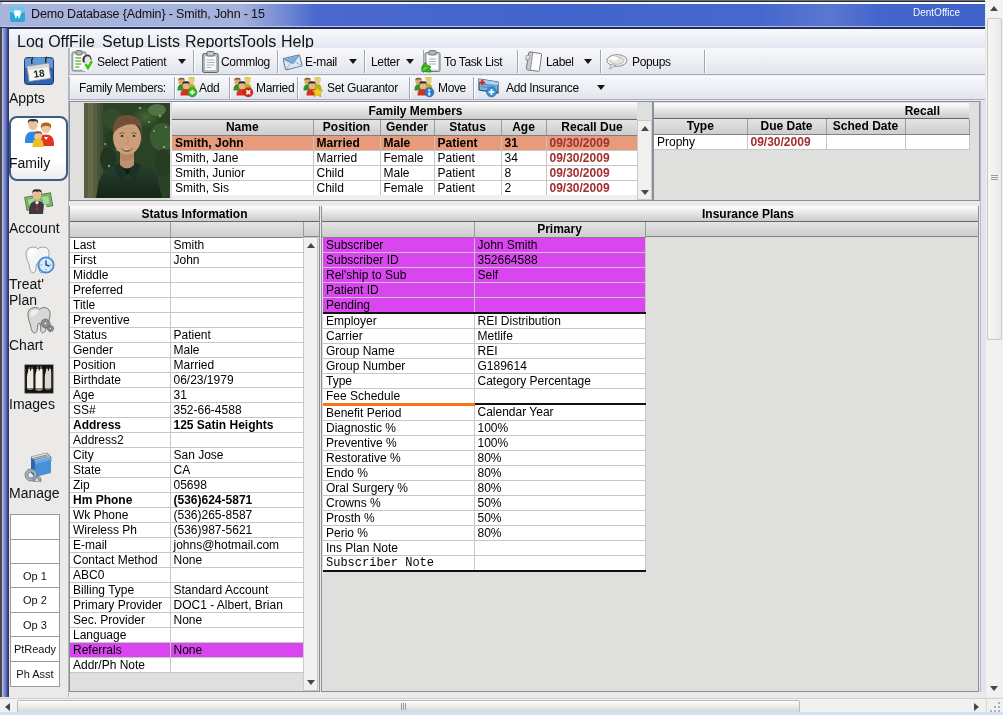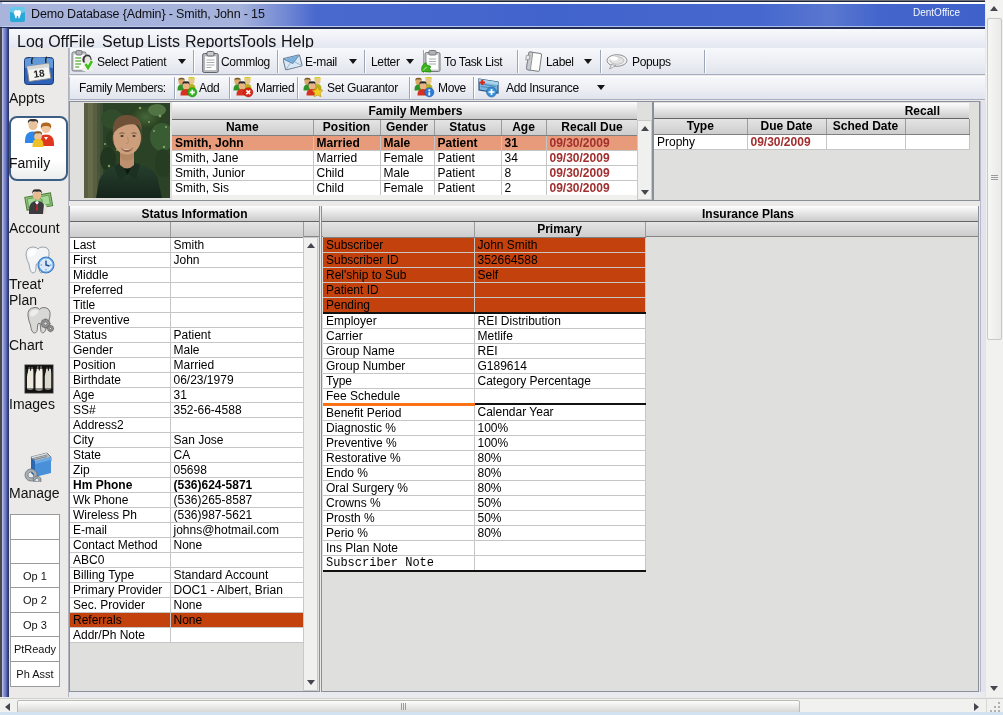--- a/index.html
+++ b/index.html
@@ -36,21 +36,21 @@
 .sbtext{position:absolute;font-size:14px;color:#111;width:60px;text-align:left;left:9px;}
 #familybtn{position:absolute;left:0px;top:68px;width:59px;height:65px;background:linear-gradient(#ffffff 70%,#eceded);border:2px solid #3c5e84;border-radius:8px;}
 .opcell{position:absolute;left:10px;width:50px;height:25px;background:#fff;border:1px solid #9a9a9a;border-top:none;font-size:11px;text-align:center;line-height:24px;color:#111;}
 
 .panel{position:absolute;border:1px solid #8a8f99;background:#dfdfdd;}
 .gridtitle{position:absolute;font-size:12px;font-weight:bold;color:#000;background:linear-gradient(#fdfdfd,#cbcbcb);border-bottom:1px solid #666;text-align:center;}
 table.grid{border-collapse:collapse;table-layout:fixed;position:absolute;font-size:12px;}
 table.grid td{height:15px;padding:0 0 0 3px;border-right:1px solid #c6c6c6;border-bottom:1px solid #c6c6c6;background:#fff;color:#000;white-space:nowrap;overflow:hidden;vertical-align:middle;line-height:14px;}
 table.grid td.hd{background:linear-gradient(#e4e4e4,#cdcdcd);border-right:1px solid #9b9b9b;border-bottom:1px solid #7f7f7f;text-align:center;font-weight:bold;padding:0;}
 tr.sel td{background:#e89b7a;font-weight:bold;}
-tr.green td{background:#c2410c;margin-left:7px;}
+tr.green td{background:#d946ef;margin-left:7px;}
 
 .gsb{position:absolute;background:#f0f0ee;border:1px solid #c9c9c9;}
 .tu{position:absolute;width:0;height:0;border-left:4px solid transparent;border-right:4px solid transparent;border-bottom:5px solid #44484e;}
 .td{position:absolute;width:0;height:0;border-left:4px solid transparent;border-right:4px solid transparent;border-top:5px solid #44484e;}
 .tl{position:absolute;width:0;height:0;border-top:4px solid transparent;border-bottom:4px solid transparent;border-right:5px solid #44484e;}
 .tr2{position:absolute;width:0;height:0;border-top:4px solid transparent;border-bottom:4px solid transparent;border-left:5px solid #44484e;}
 
 #vsb{left:986px;top:0;width:17px;height:697px;background:#f1f1ef;}
 #vsb .btn{position:absolute;left:0;width:17px;height:17px;background:#f3f3f1;}
 #vthumb{position:absolute;left:1px;top:18px;width:15px;height:322px;background:linear-gradient(to right,#f6f6f4,#eaeae8);border:1px solid #c8c8c6;border-radius:2px;}
@@ -562,20 +562,24 @@
       </tr>
 <tr>
         <td>Age</td>
         <td>31</td>
       </tr>
 <tr>
         <td>SS#</td>
         <td>352-66-4588</td>
       </tr>
 <tr>
+        <td class="b">Address</td>
+        <td class="b">125 Satin Heights</td>
+      </tr>
+<tr>
         <td>Address2</td>
         <td></td>
       </tr>
 <tr>
         <td>City</td>
         <td>San Jose</td>
       </tr>
 <tr>
         <td>State</td>
         <td>CA</td>
@@ -612,20 +616,24 @@
         <td>Billing Type</td>
         <td>Standard Account</td>
       </tr>
 <tr>
         <td>Primary Provider</td>
         <td>DOC1 - Albert, Brian</td>
       </tr>
 <tr>
         <td>Sec. Provider</td>
         <td>None</td>
+      </tr>
+<tr>
+        <td>Language</td>
+        <td></td>
       </tr>
 <tr class="green">
         <td>Referrals</td>
         <td>None</td>
       </tr>
 <tr>
         <td>Addr/Ph Note</td>
         <td></td>
       </tr>
 </tbody>

